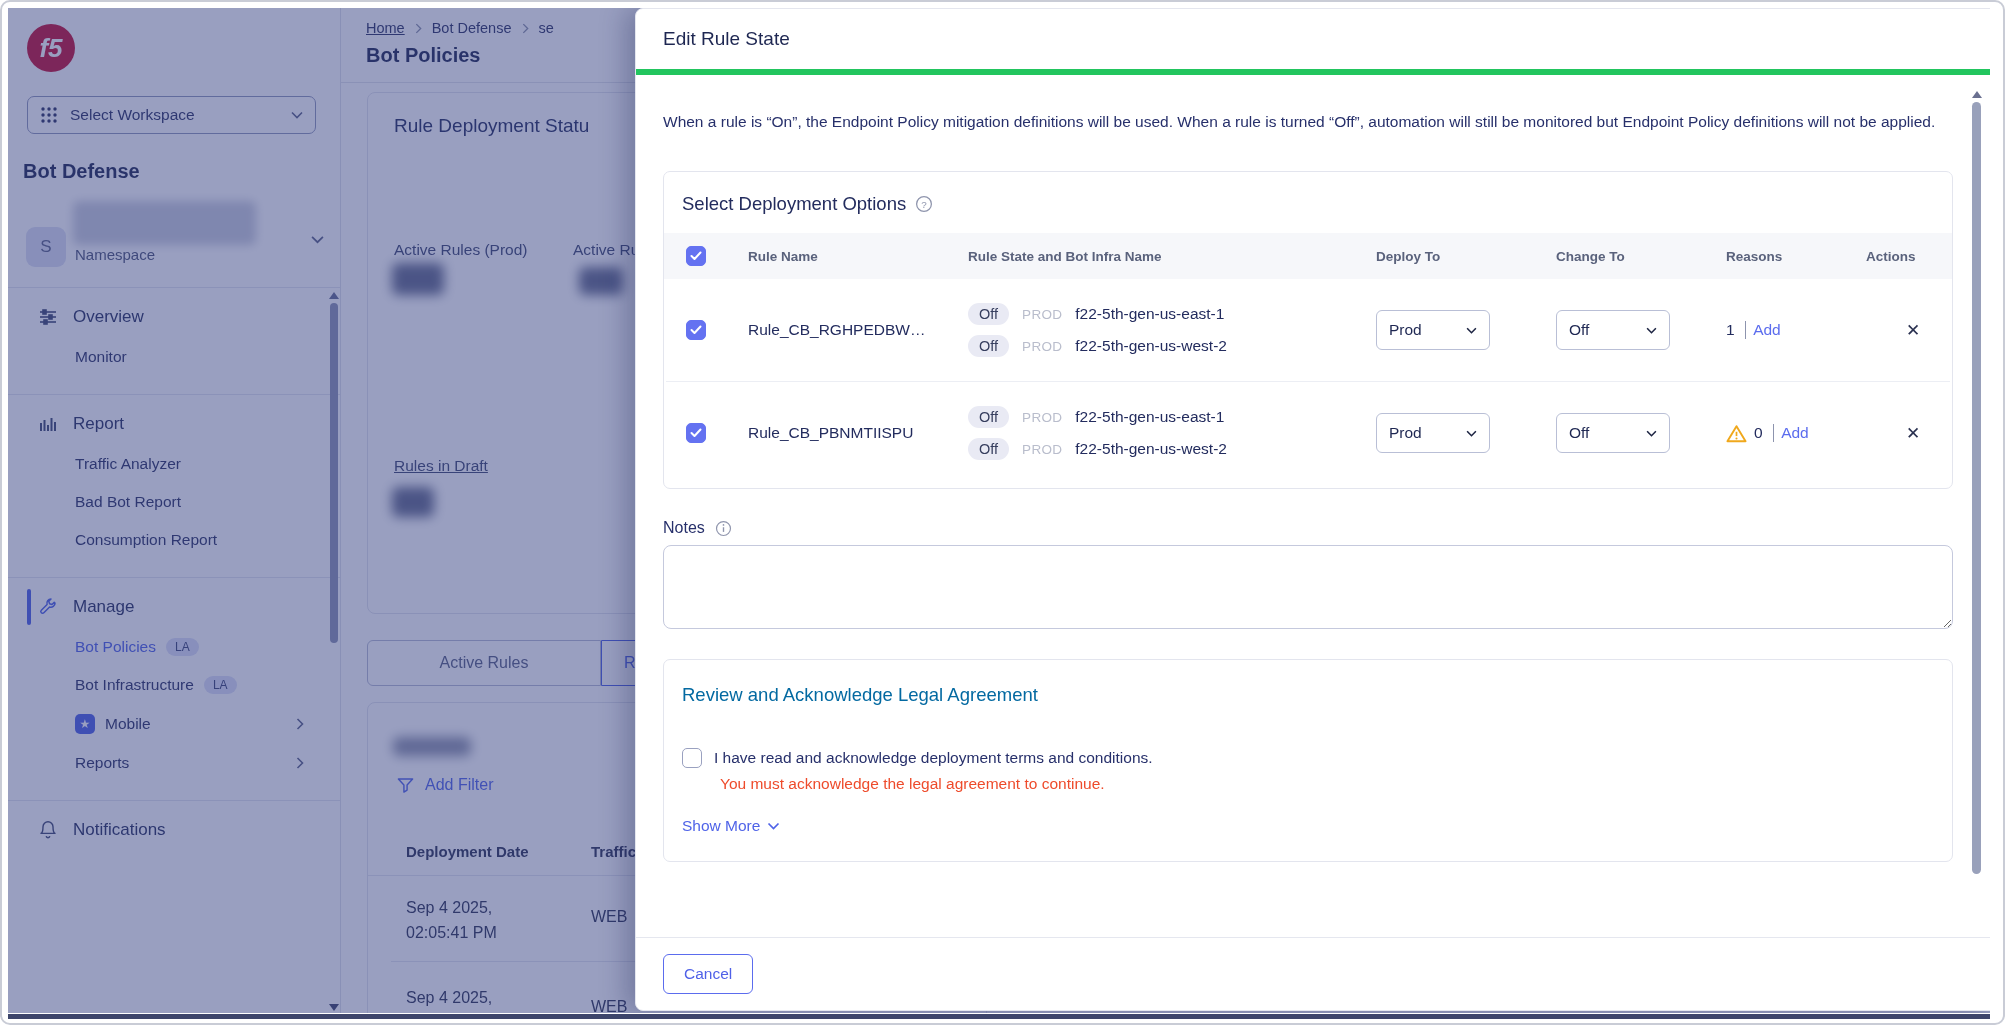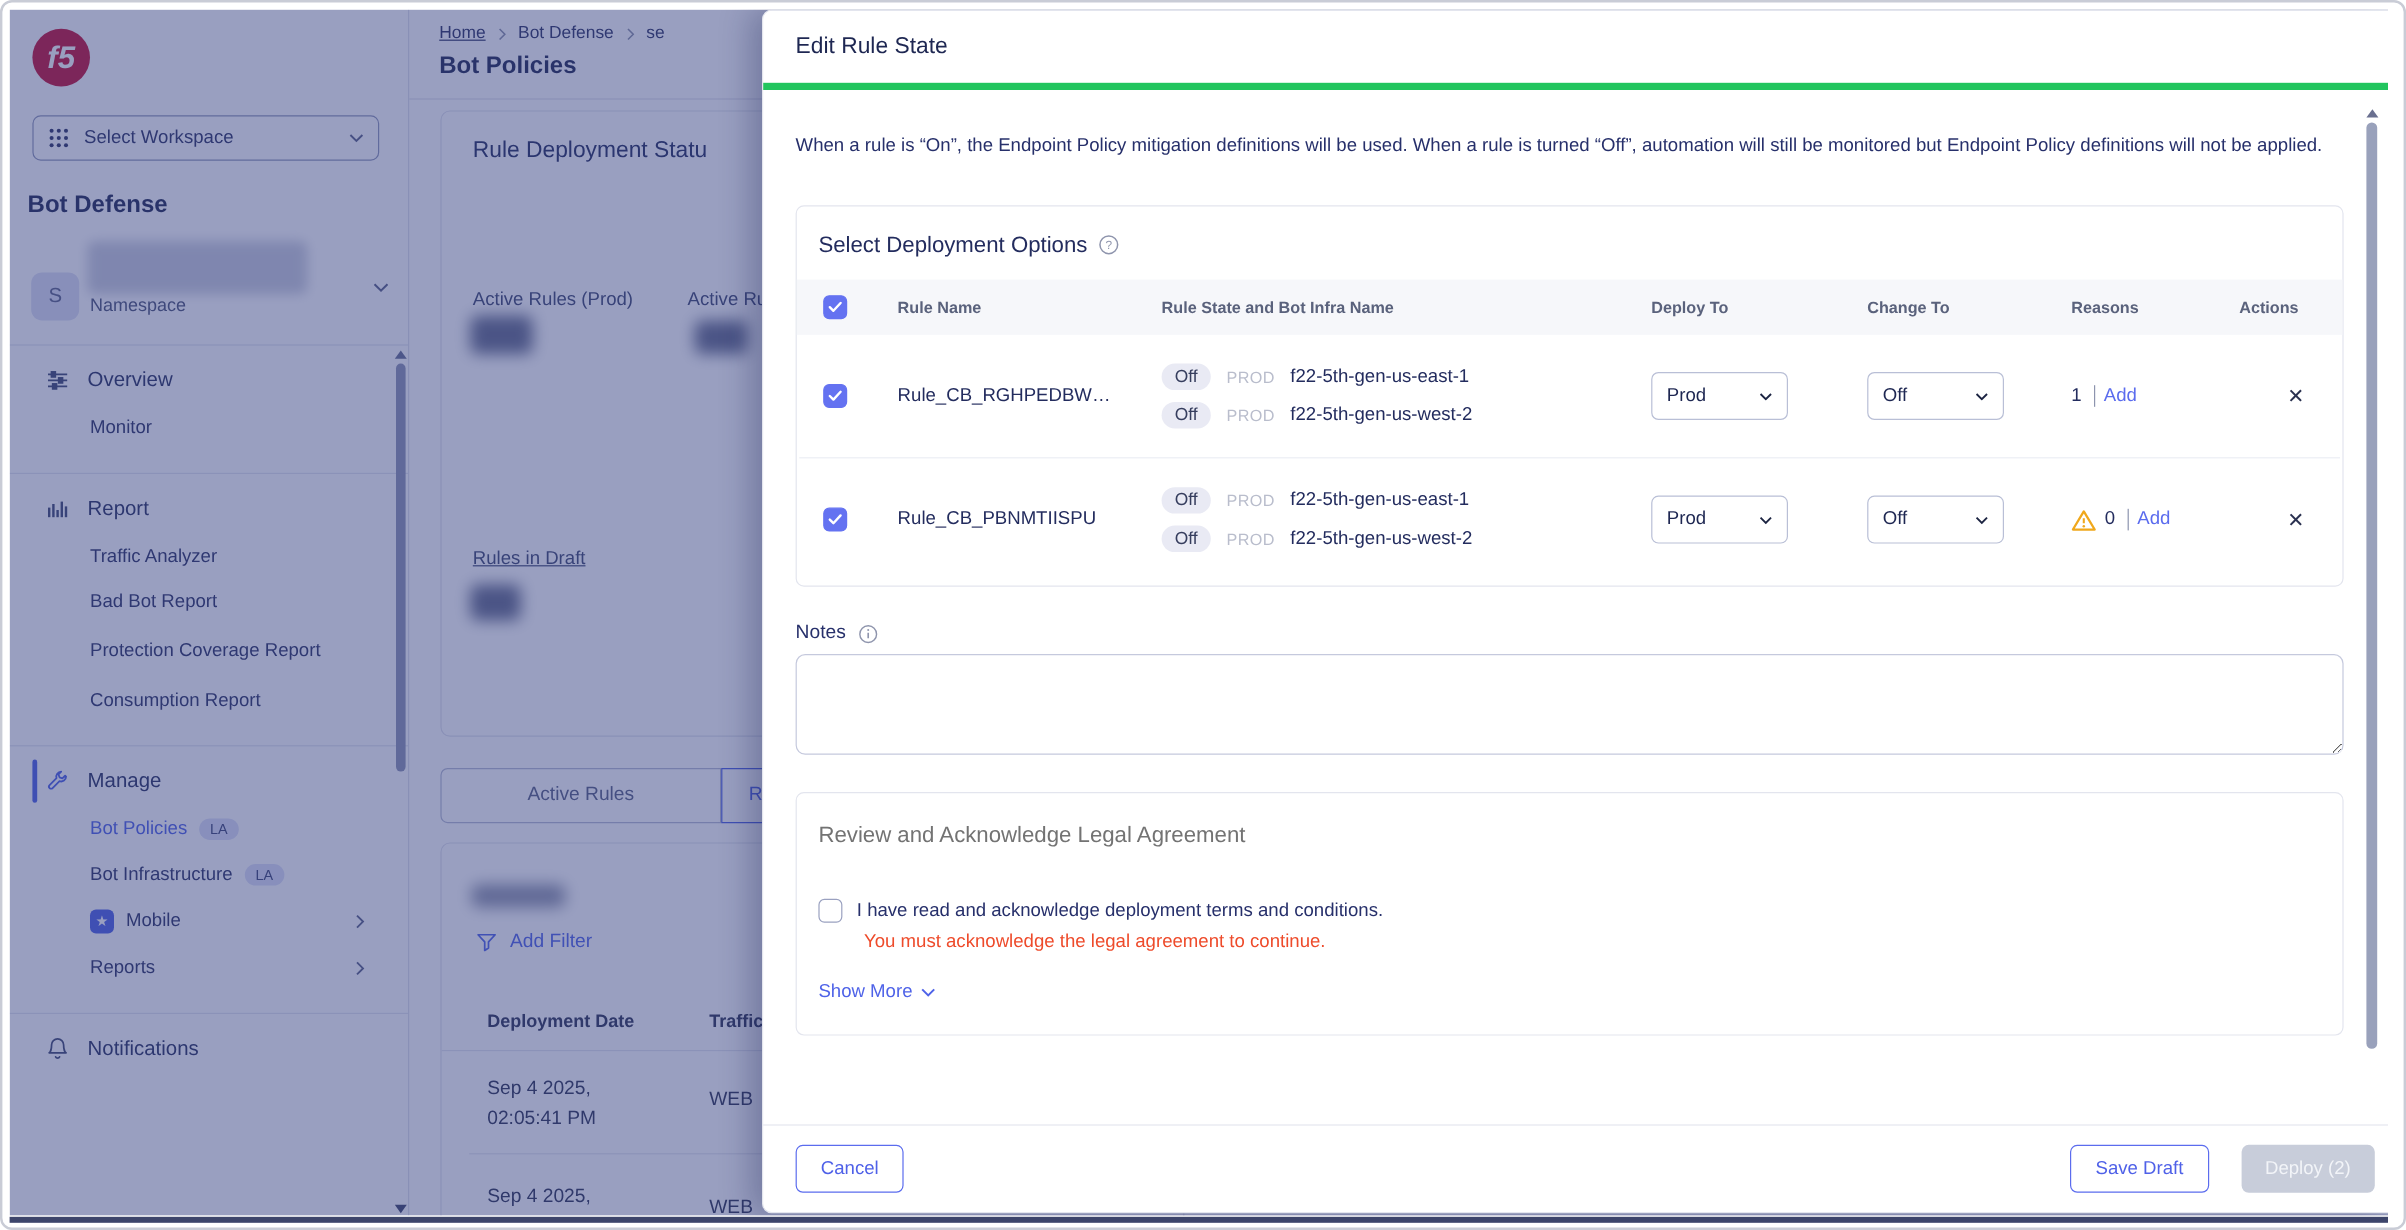--- a/index.html
+++ b/index.html
@@ -167,21 +167,21 @@
   .x-btn { background: none; border: none; font-size: 17px; color: #2a3150; cursor: pointer; padding: 2px 6px; }
   .c-actions { text-align: left; padding-left: 58px !important; }
   .notes-row { margin-top: 30px; display: flex; align-items: center; gap: 10px; }
   .notes-label { font-size: 16px; color: #27306b; }
   .notes-ta {
     margin-top: 8px; width: 100%; height: 84px; border: 1px solid #c5c9dd; border-radius: 8px;
     resize: both; font-family: "Liberation Sans", "DejaVu Sans", sans-serif; font-size: 15px;
     padding: 10px 12px; color: #27306b;
   }
   .card-legal { margin-top: 26px; padding: 24px 0 26px 18px; }
-  .legal-title { font-size: 18.5px; font-weight: 500; color: #737373; }
+  .legal-title { font-size: 18.5px; font-weight: 500; color: #0369a1; }
   .legal-check-row { margin-top: 42px; display: flex; align-items: flex-start; gap: 12px; }
   .legal-label { font-size: 15.5px; color: #27306b; padding-top: 1px; }
   .legal-error { margin: 7px 0 0 38px; font-size: 15.5px; color: #ee4b2b; }
   .show-more { margin-top: 24px; display: inline-flex; align-items: center; gap: 7px;
     color: #4f63e8; font-size: 15.5px; cursor: pointer; }
   .dr-footer {
     position: absolute; left: 0; right: 0; bottom: 0; height: 73px;
     border-top: 1px solid #e5e7ef; display: flex; align-items: center; padding: 0 14px 0 27px;
   }
   .btn { height: 40px; border-radius: 6px; font-size: 15.5px; padding: 0 20px; cursor: pointer;
@@ -279,23 +279,20 @@
             <rect x="16" y="8" width="2" height="9"></rect>
           </svg>
         </span>
         <span>Report</span>
       </div>
       <div class="nav-sub">
         <span>Traffic Analyzer</span>
       </div>
       <div class="nav-sub">
         <span>Bad Bot Report</span>
-      </div>
-      <div class="nav-sub" style="max-width:300px; line-height:24px;">
-        <span>Protection Coverage Report</span>
       </div>
       <div class="nav-sub">
         <span>Consumption Report</span>
       </div>
 
       <div class="sb-divider"></div>
 
       <div class="nav-head active">
         <span class="icon">
           <svg width="20" height="20" viewBox="0 0 24 24" fill="none" stroke="#4b5fe5" stroke-width="1.8" stroke-linecap="round" stroke-linejoin="round">
@@ -575,22 +572,18 @@
         </div>
       </div>
 
       <div class="dr-scroll">
         <div class="arrow-up"></div>
         <div class="dr-thumb"></div>
       </div>
 
       <footer class="dr-footer">
         <button class="btn btn-outline">Cancel</button>
-        <div class="footer-right">
-          <button class="btn btn-outline">Save Draft</button>
-          <button class="btn btn-disabled">Deploy (2)</button>
-        </div>
       </footer>
     </section>
 
   </div>
   <div class="bottom-edge"></div>
 </div>
 
 </body></html>

